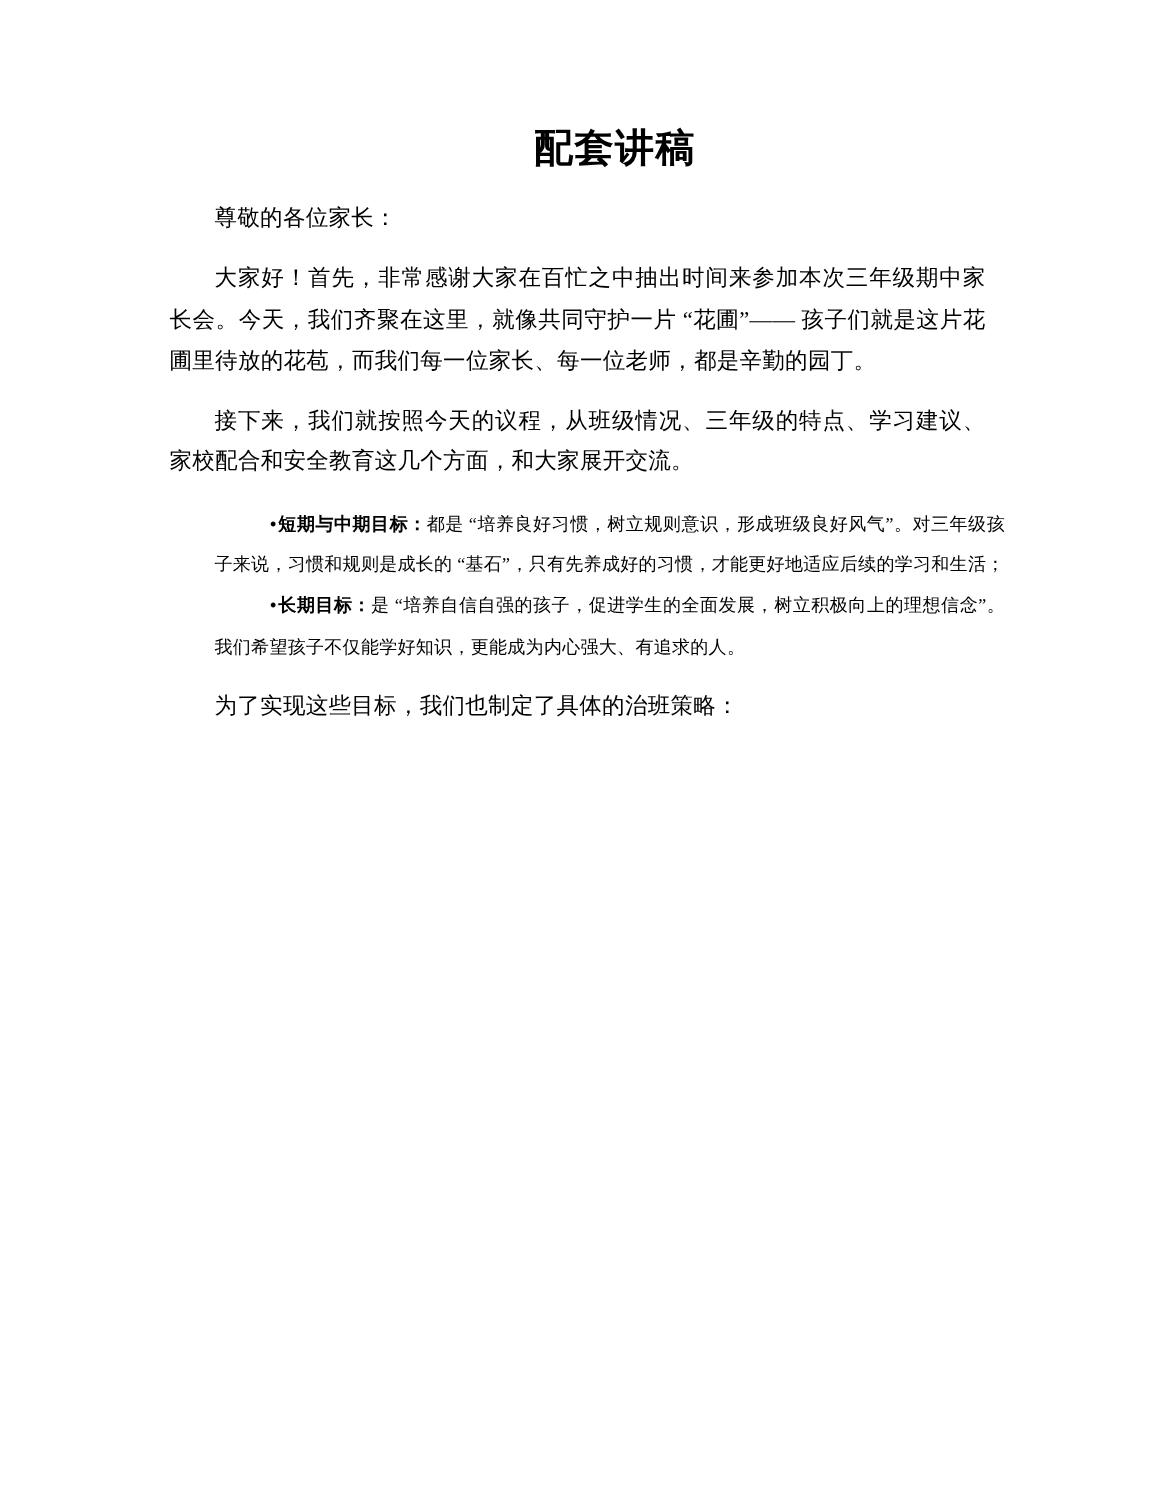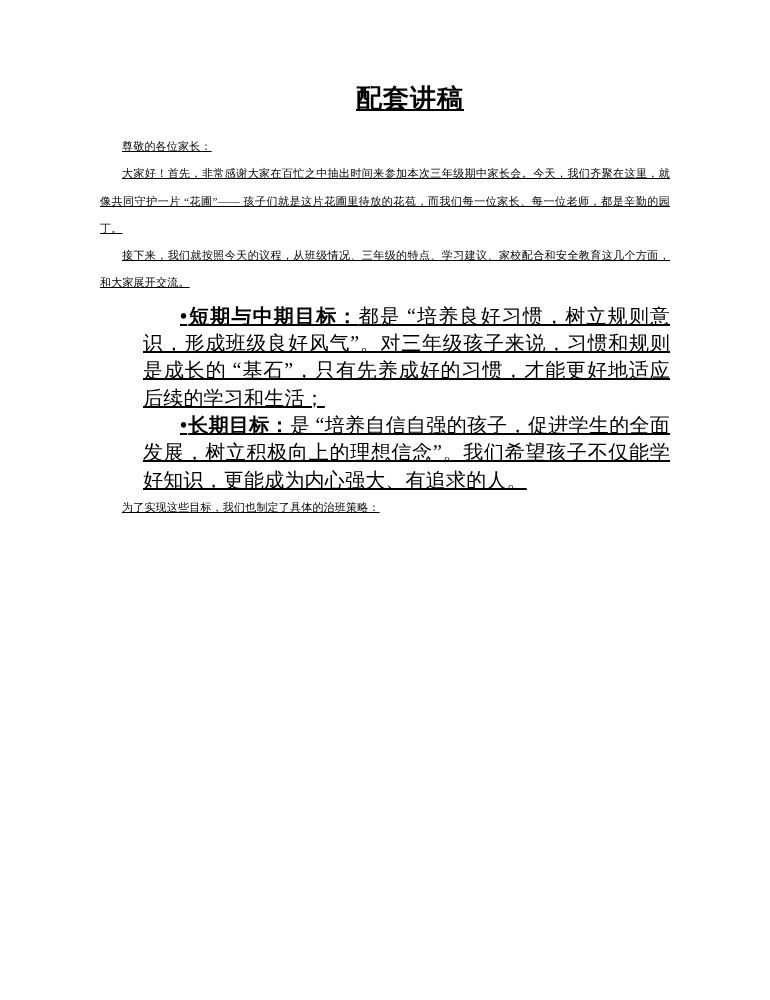--- a/index.html
+++ b/index.html
@@ -14,49 +14,48 @@
     background: #ffffff;
     color: #000000;
     font-family: "Liberation Serif", "DejaVu Serif", serif;
     overflow: hidden;
   }
   .content {
     position: absolute;
     left: 100px;
     top: 84px;
     width: 570px;
-    text-decoration: underline;
   }
   .doc-title {
     font-size: 26px;
     line-height: 30px;
     font-weight: bold;
     text-align: center;
     margin: 0 0 19px 0;
     padding-left: 50px; 
     letter-spacing: 1px;
   }
   .para {
-    font-size: 11px;
+    font-size: 15px;
     line-height: 27.3px;
-    margin: 0;
+    margin: 13px;
     text-indent: 2em;
     text-align: justify;
     letter-spacing: 0.2px;
   }
   .para.bold {
     font-weight: bold;
   }
   .goals-list {
     list-style: none;
     margin: 6px 0 0 0;
     padding: 0 0 0 43px;
   }
   .goal-item {
-    font-size: 20px;
+    font-size: 12px;
     line-height: 27.3px;
     text-align: justify;
     text-indent: 37px;
     letter-spacing: 0.2px;
   }
   .bullet-marker {
     font-weight: bold;
     margin-right: 1px;
   }
   .goal-label {

